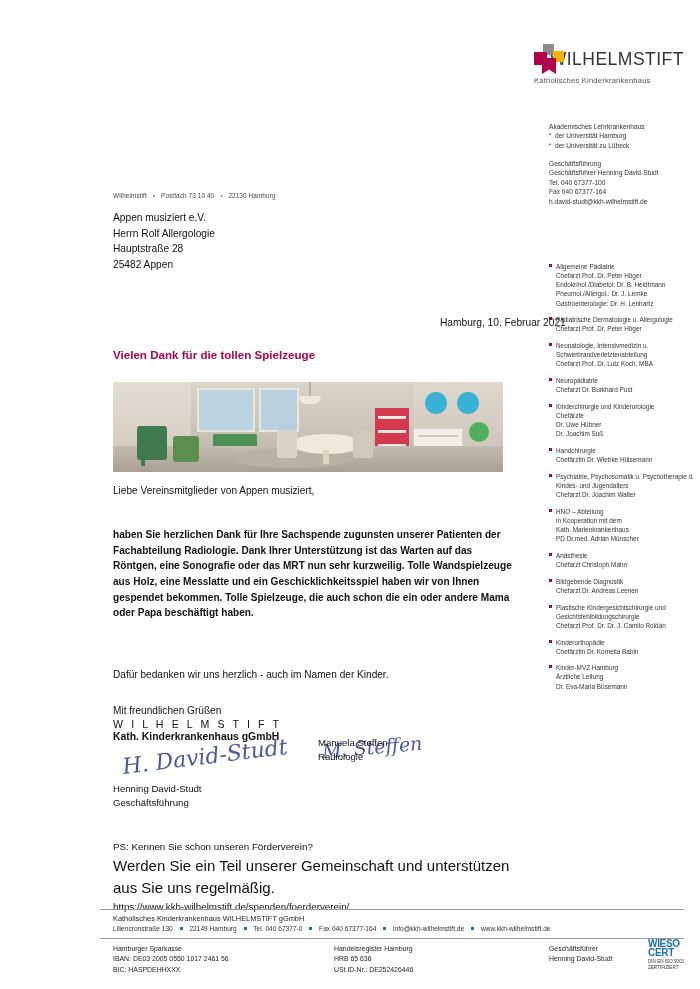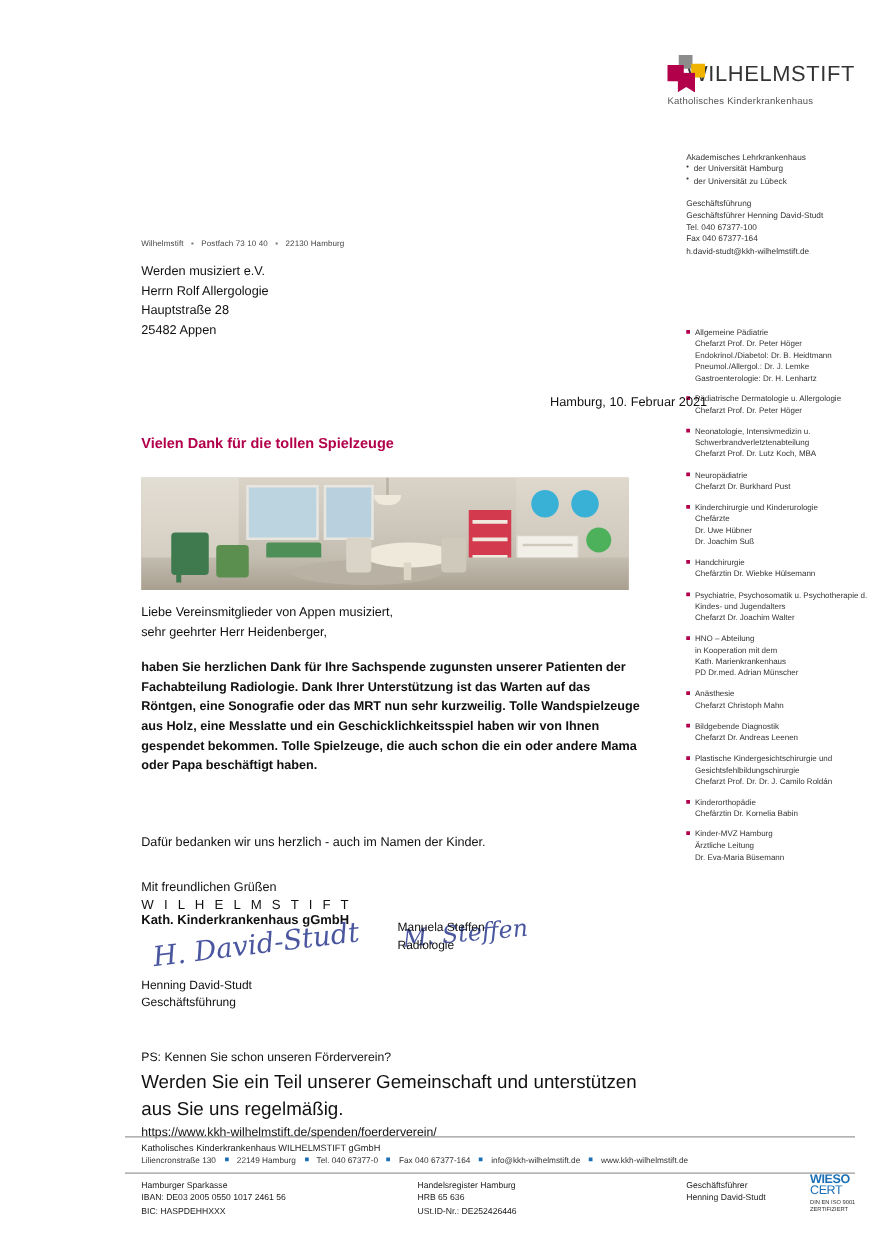--- a/index.html
+++ b/index.html
@@ -106,21 +106,21 @@
   .f-title{position:absolute;left:113px;top:914px;font-size:7.4px;color:#222;}
   .f-line{position:absolute;left:113px;top:925px;font-size:6.6px;color:#333;}
   .f-line .sq{display:inline-block;width:3px;height:3px;background:#1b6fb5;margin:0 5px 1px 5px;}
   .f-col{position:absolute;font-size:6.9px;line-height:1.5;color:#222;}
   .fc1{left:113px;top:944px;}
   .fc2{left:334px;top:944px;}
   .fc3{left:549px;top:944px;}
 
   .cert{position:absolute;left:648px;top:938px;width:46px;height:40px;overflow:hidden;}
   .cert .t1{font-size:10px;font-weight:bold;color:#1b6fb5;letter-spacing:-.3px;}
-  .cert .t2{font-size:10px;font-weight:normal;color:#1b6fb5;letter-spacing:-.3px;margin-top:-2px;}
+  .cert .t2{font-size:10px;font-weight:bold;color:#1b6fb5;letter-spacing:-.3px;margin-top:-2px;}
   .cert .t3{font-size:4.6px;color:#333;margin-top:1px;line-height:1.25;}
 </style>
 </head>
 <body>
 
 <div class="page">
 
   <div class="logo-block">
     <div class="logo-row">
       <div class="logo-mark">
@@ -219,21 +219,21 @@
 
   <div class="sender-line">
     <span>Wilhelmstift</span>
     <span class="sep">▪</span>
     <span>Postfach 73 10 40</span>
     <span class="sep">▪</span>
     <span>22130 Hamburg</span>
   </div>
 
   <div class="address">
-    <div>Werden musiziert e.V.</div>
+    <div>Appen musiziert e.V.</div>
     <div>Herrn Rolf Allergologie</div>
     <div>Hauptstraße 28</div>
     <div>25482 Appen</div>
   </div>
 
   <div class="date">Hamburg, 10. Februar 2021</div>
   <div class="subject">Vielen Dank für die tollen Spielzeuge</div>
 
   <div class="photo">
     <div class="sky"></div>
@@ -260,21 +260,20 @@
     <div class="ph-table"></div>
     <div class="ph-table-leg"></div>
     <div class="ph-tchair1"></div>
     <div class="ph-tchair2"></div>
     <div class="ph-chair1"></div>
     <div class="ph-chair2"></div>
   </div>
 
   <div class="body-text salutation">
     <div>Liebe Vereinsmitglieder von Appen musiziert,</div>
-    <div>sehr geehrter Herr Heidenberger,</div>
   </div>
 
   <div class="body-text para1">haben Sie herzlichen Dank für Ihre Sachspende zugunsten unserer Patienten der Fachabteilung Radiologie. Dank Ihrer Unterstützung ist das Warten auf das Röntgen, eine Sonografie oder das MRT nun sehr kurzweilig. Tolle Wandspielzeuge aus Holz, eine Messlatte und ein Geschicklichkeitsspiel haben wir von Ihnen gespendet bekommen. Tolle Spielzeuge, die auch schon die ein oder andere Mama oder Papa beschäftigt haben.</div>
   <div class="body-text para2">Dafür bedanken wir uns herzlich - auch im Namen der Kinder.</div>
   <div class="body-text closing">Mit freundlichen Grüßen</div>
 
   <div class="sign-name">
     <div class="l1">W I L H E L M S T I F T</div>
     <div class="l2">Kath. Kinderkrankenhaus gGmbH</div>
   </div>

